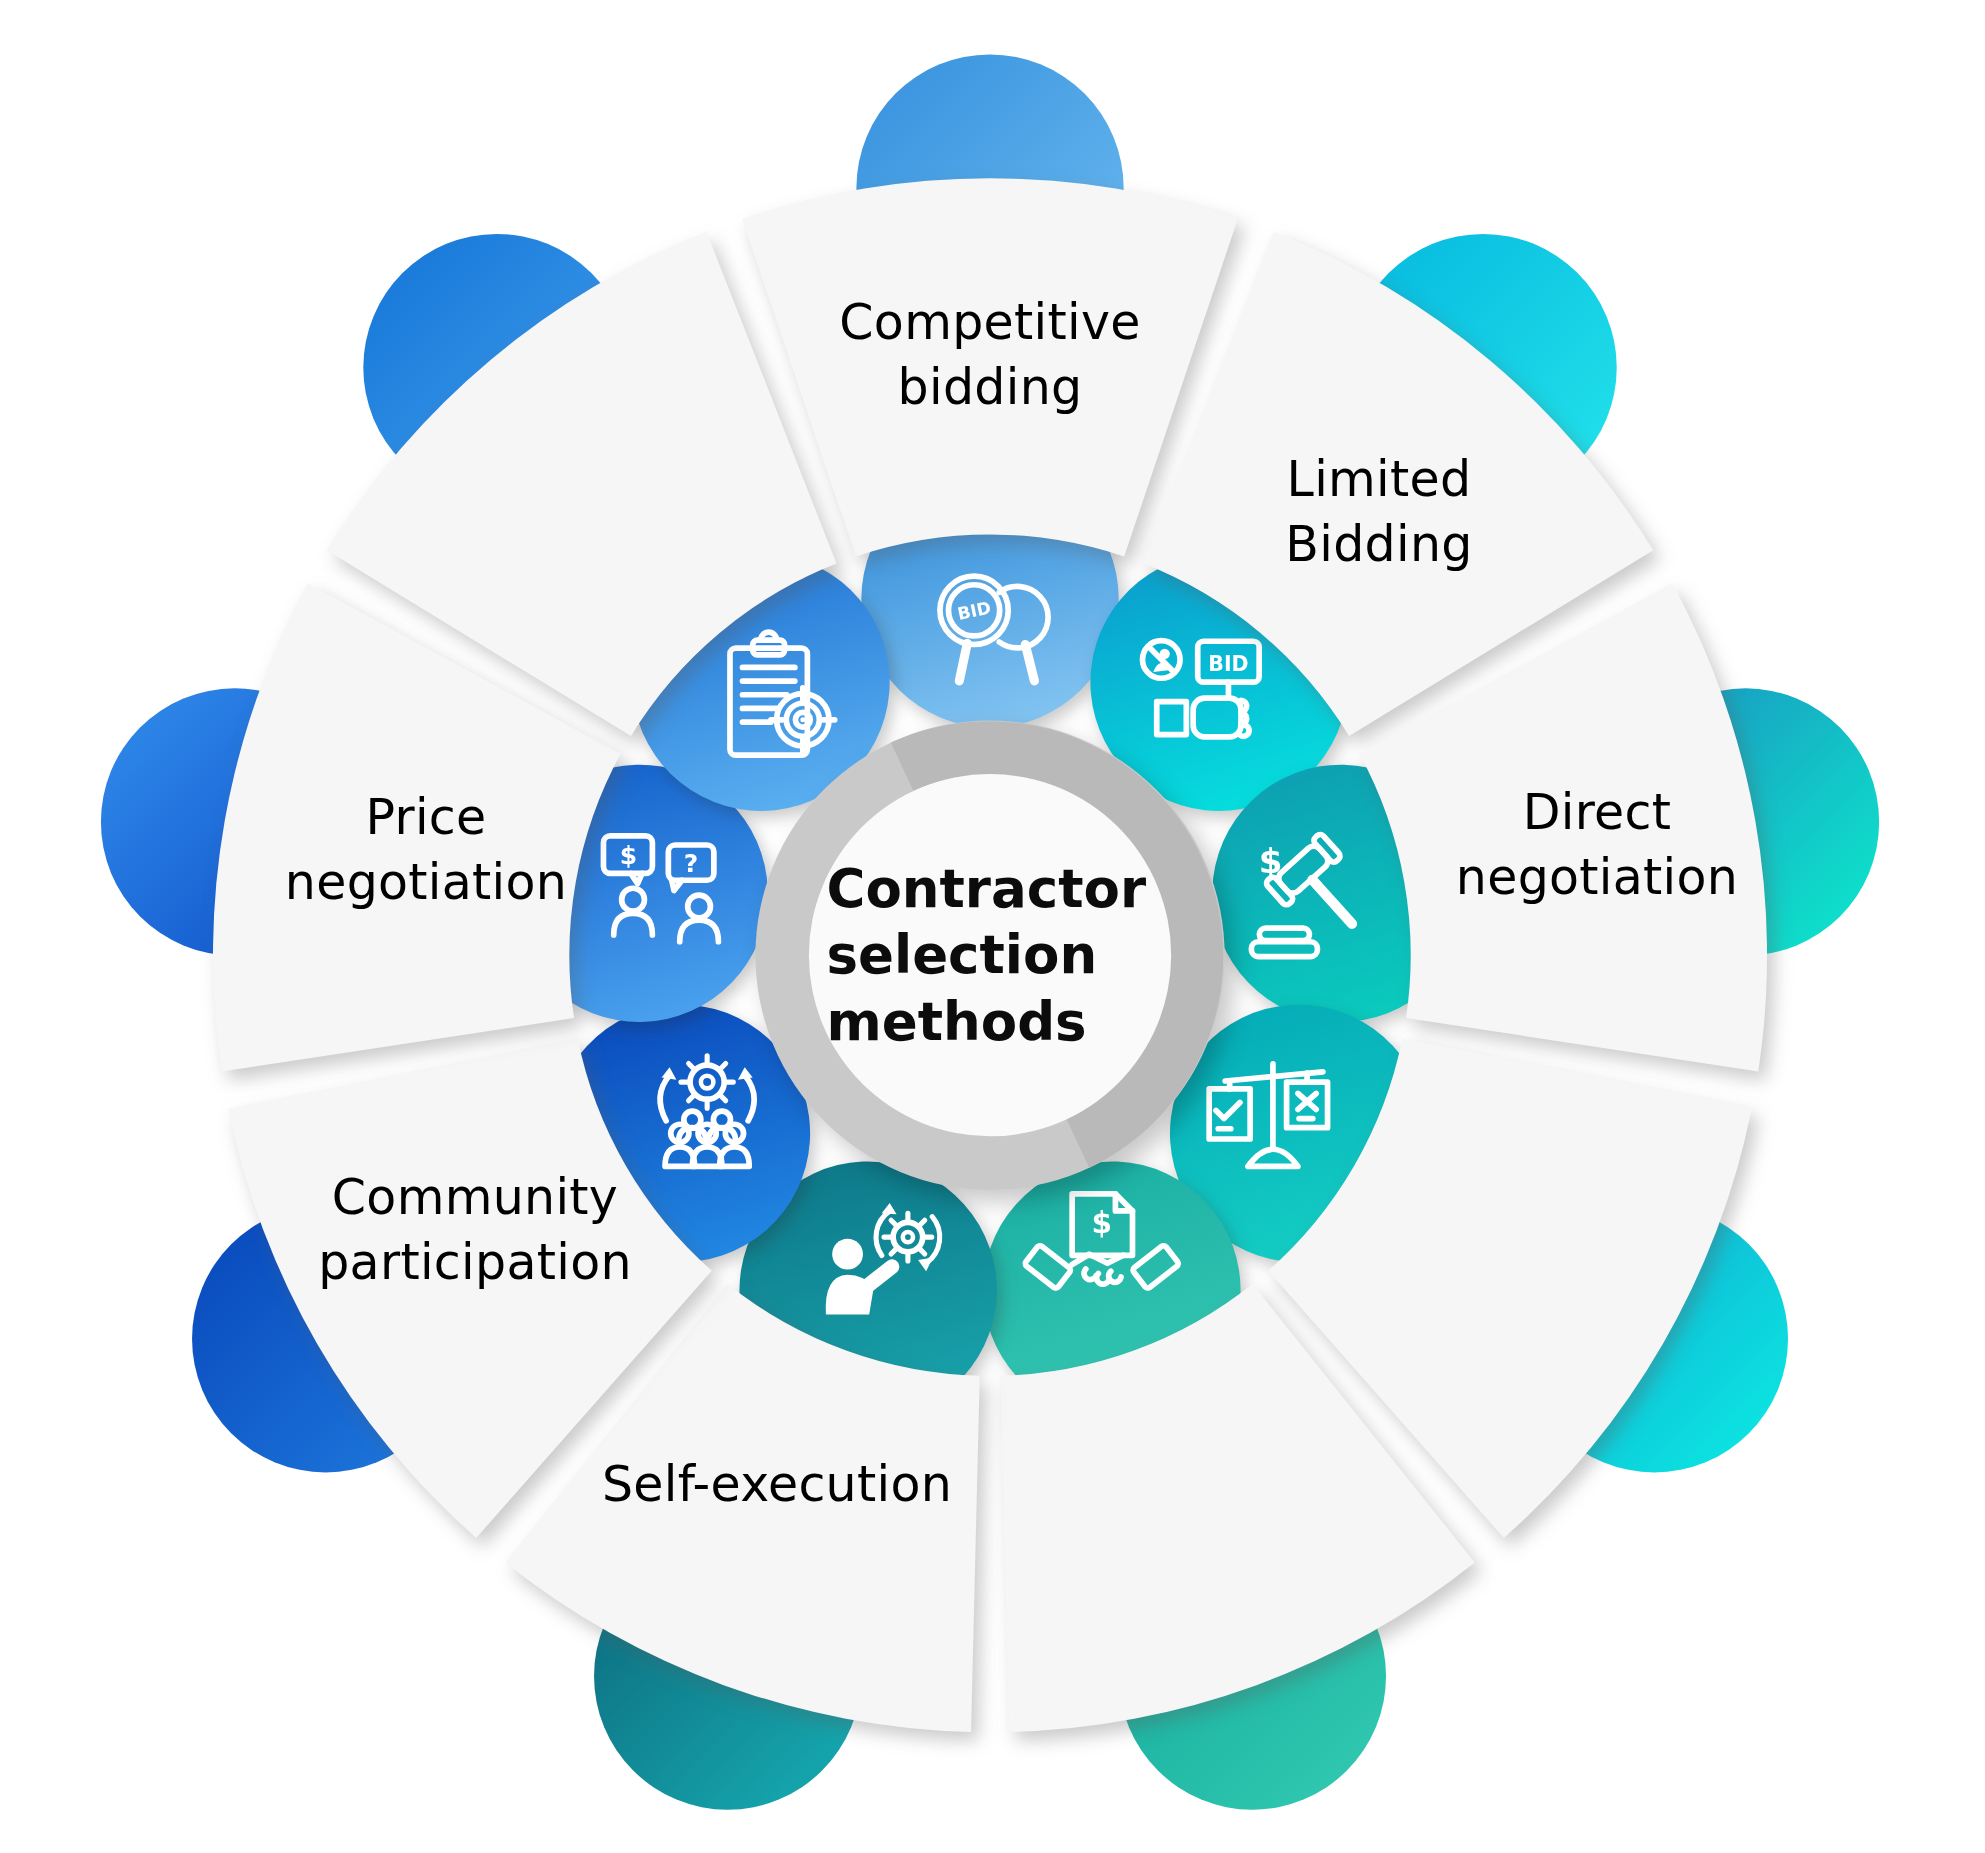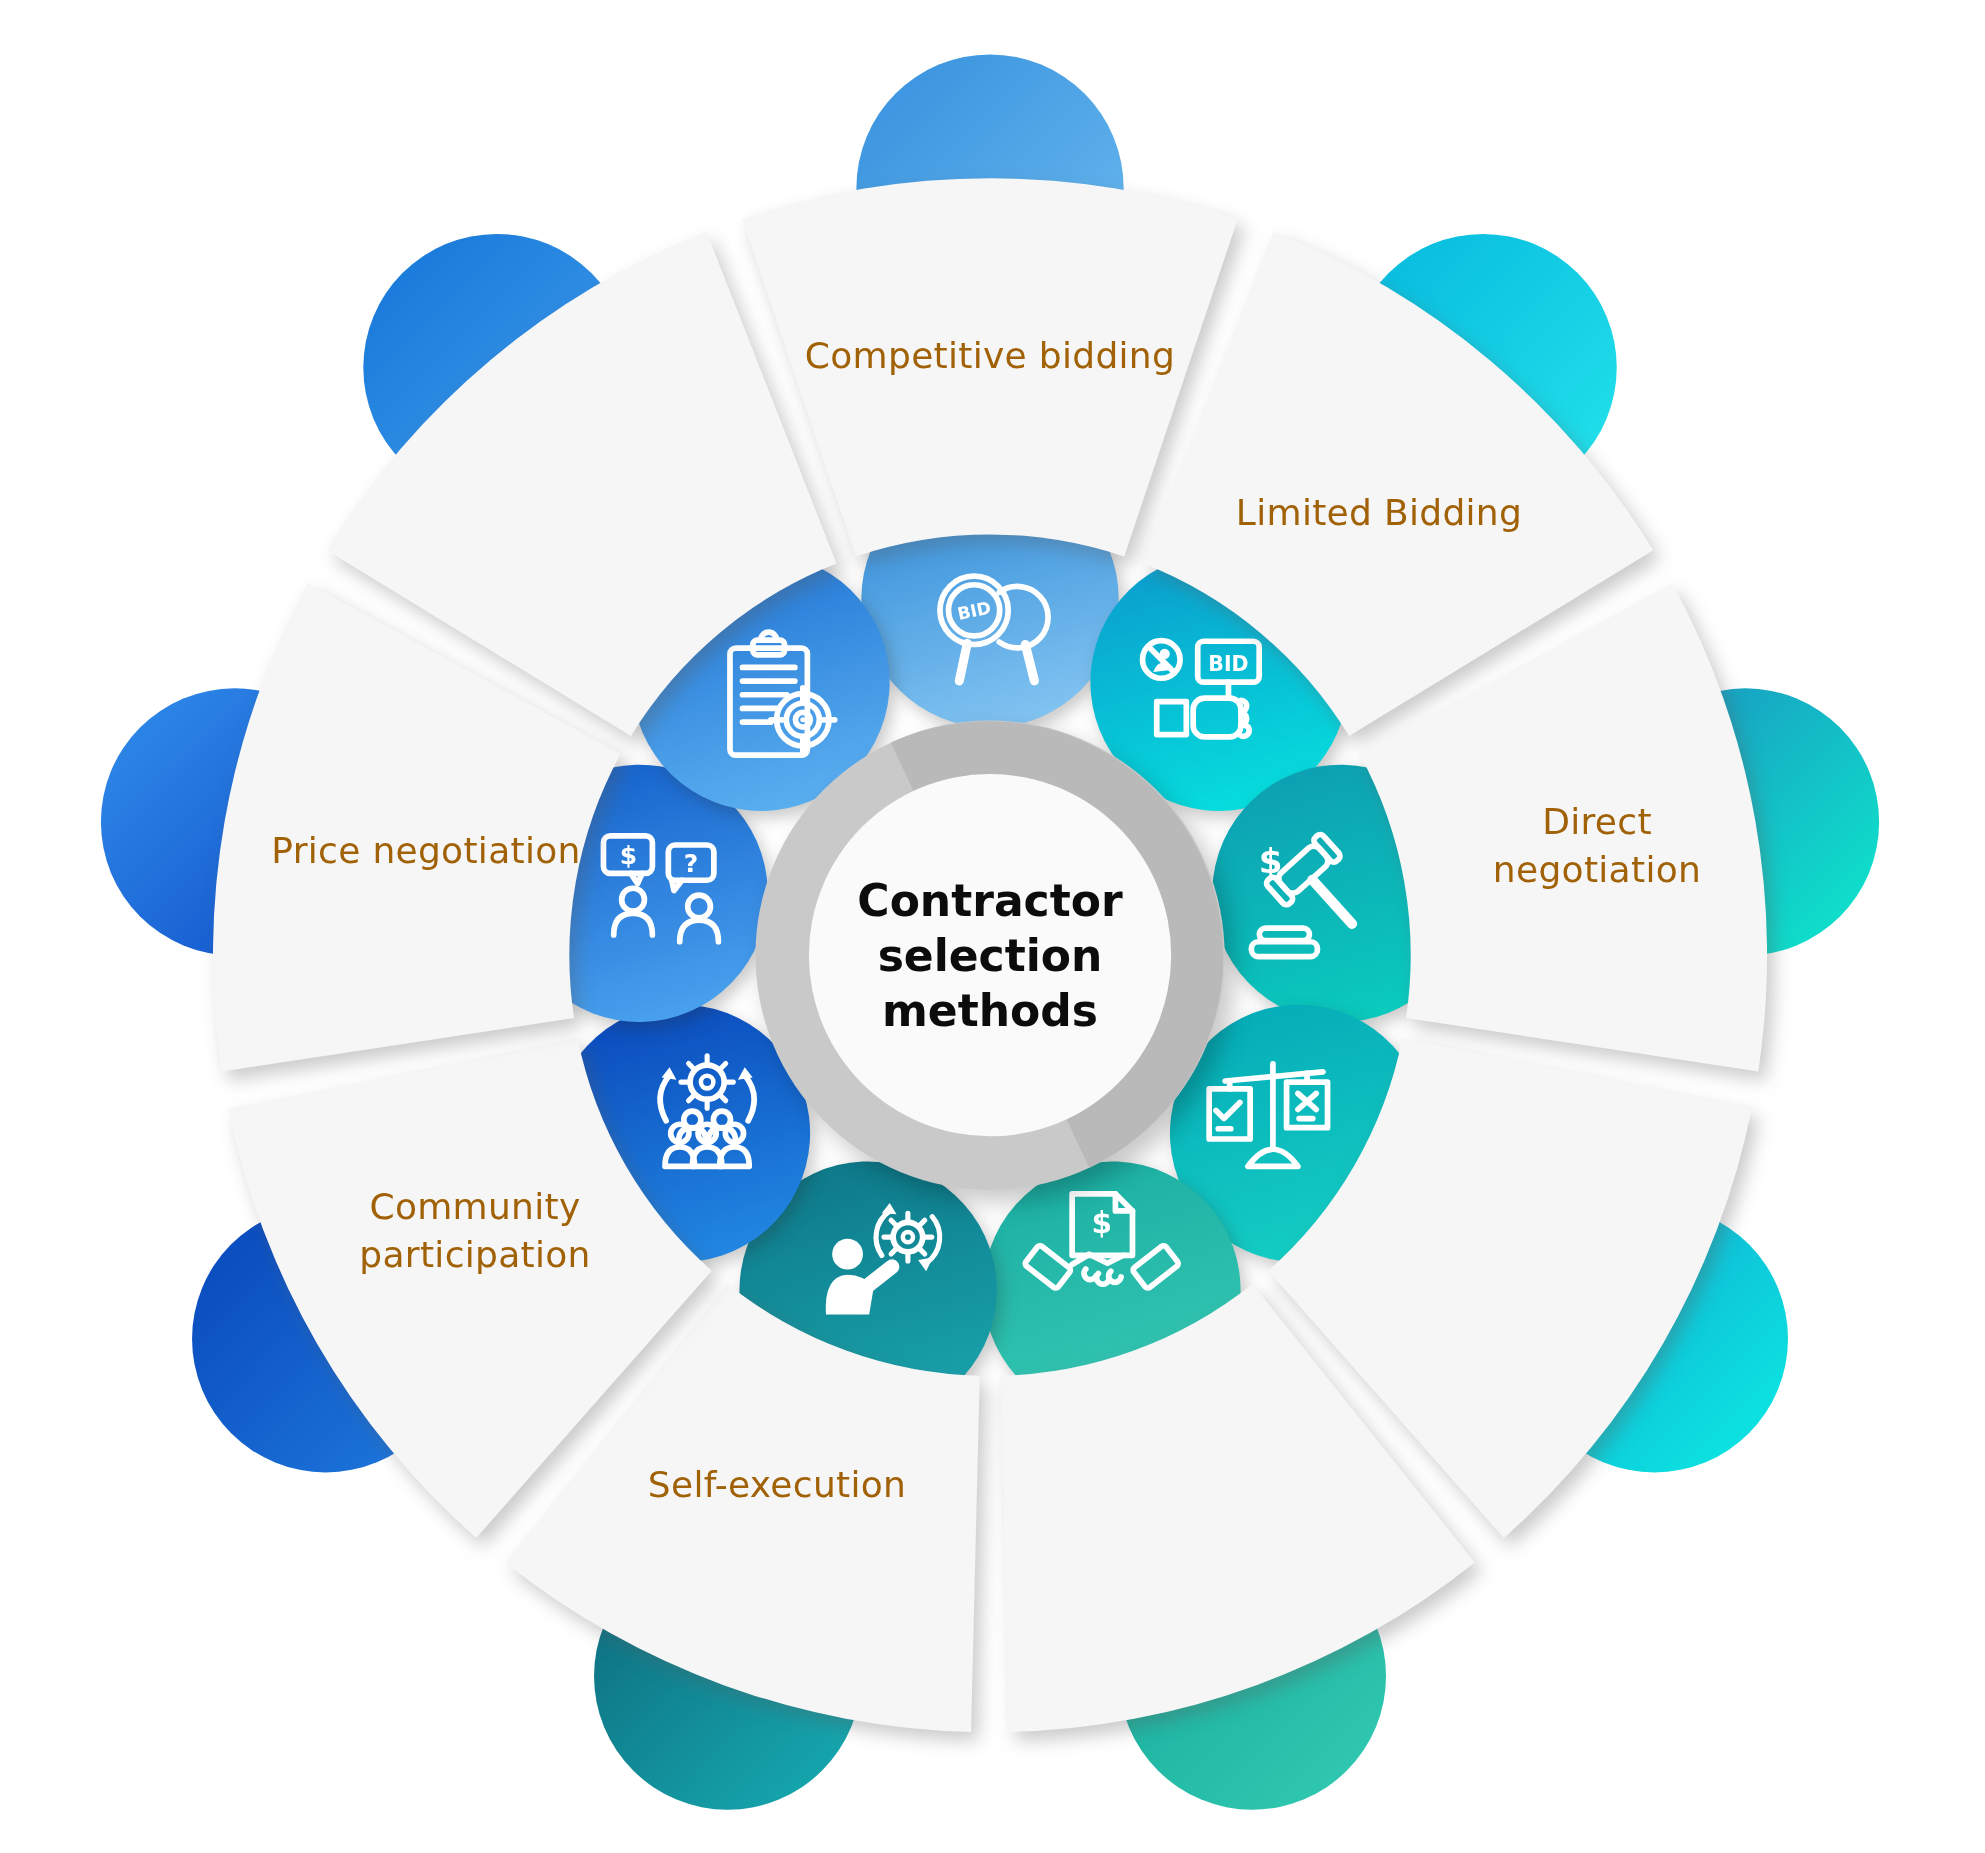--- a/index.html
+++ b/index.html
@@ -3,23 +3,23 @@
 <meta charset="utf-8">
 <style>
   html,body{margin:0;padding:0;background:#ffffff;}
   #canvas{position:relative;width:1985px;height:1853px;background:#ffffff;overflow:hidden;
           font-family:"DejaVu Sans","Liberation Sans",sans-serif;}
   #wheel{position:absolute;left:0;top:0;}
   .wedge{filter:drop-shadow(7px 9px 9px rgba(90,90,90,.32));}
   .petal{filter:drop-shadow(5px 7px 8px rgba(40,40,40,.25));}
   .cring{filter:drop-shadow(10px 12px 12px rgba(0,0,0,.22));}
   .seg-label{position:absolute;transform:translate(-50%,-50%);text-align:center;
-             color:#a16207;font-size:36px;line-height:1.32;font-weight:500;letter-spacing:0.3px;}
+             color:#000000;font-size:49px;line-height:1.32;font-weight:500;letter-spacing:0.3px;}
   #center-title{position:absolute;left:990px;top:955px;width:327px;transform:translate(-50%,-50%);
-             text-align:center;color:#0c0c0c;font-size:44px;line-height:1.25;font-weight:700;}
+             text-align:left;color:#0c0c0c;font-size:53px;line-height:1.25;font-weight:700;}
   svg text{font-family:"DejaVu Sans","Liberation Sans",sans-serif;}
 </style>
 </head>
 <body>
 
 <div id="canvas">
   <svg id="wheel" width="1985" height="1853" viewBox="0 0 2005 1872">
       <defs>
         <linearGradient id="BG0" gradientUnits="userSpaceOnUse" x1="910" y1="100" x2="1090" y2="280">
           <stop offset="0" stop-color="#3e97e0"></stop>

